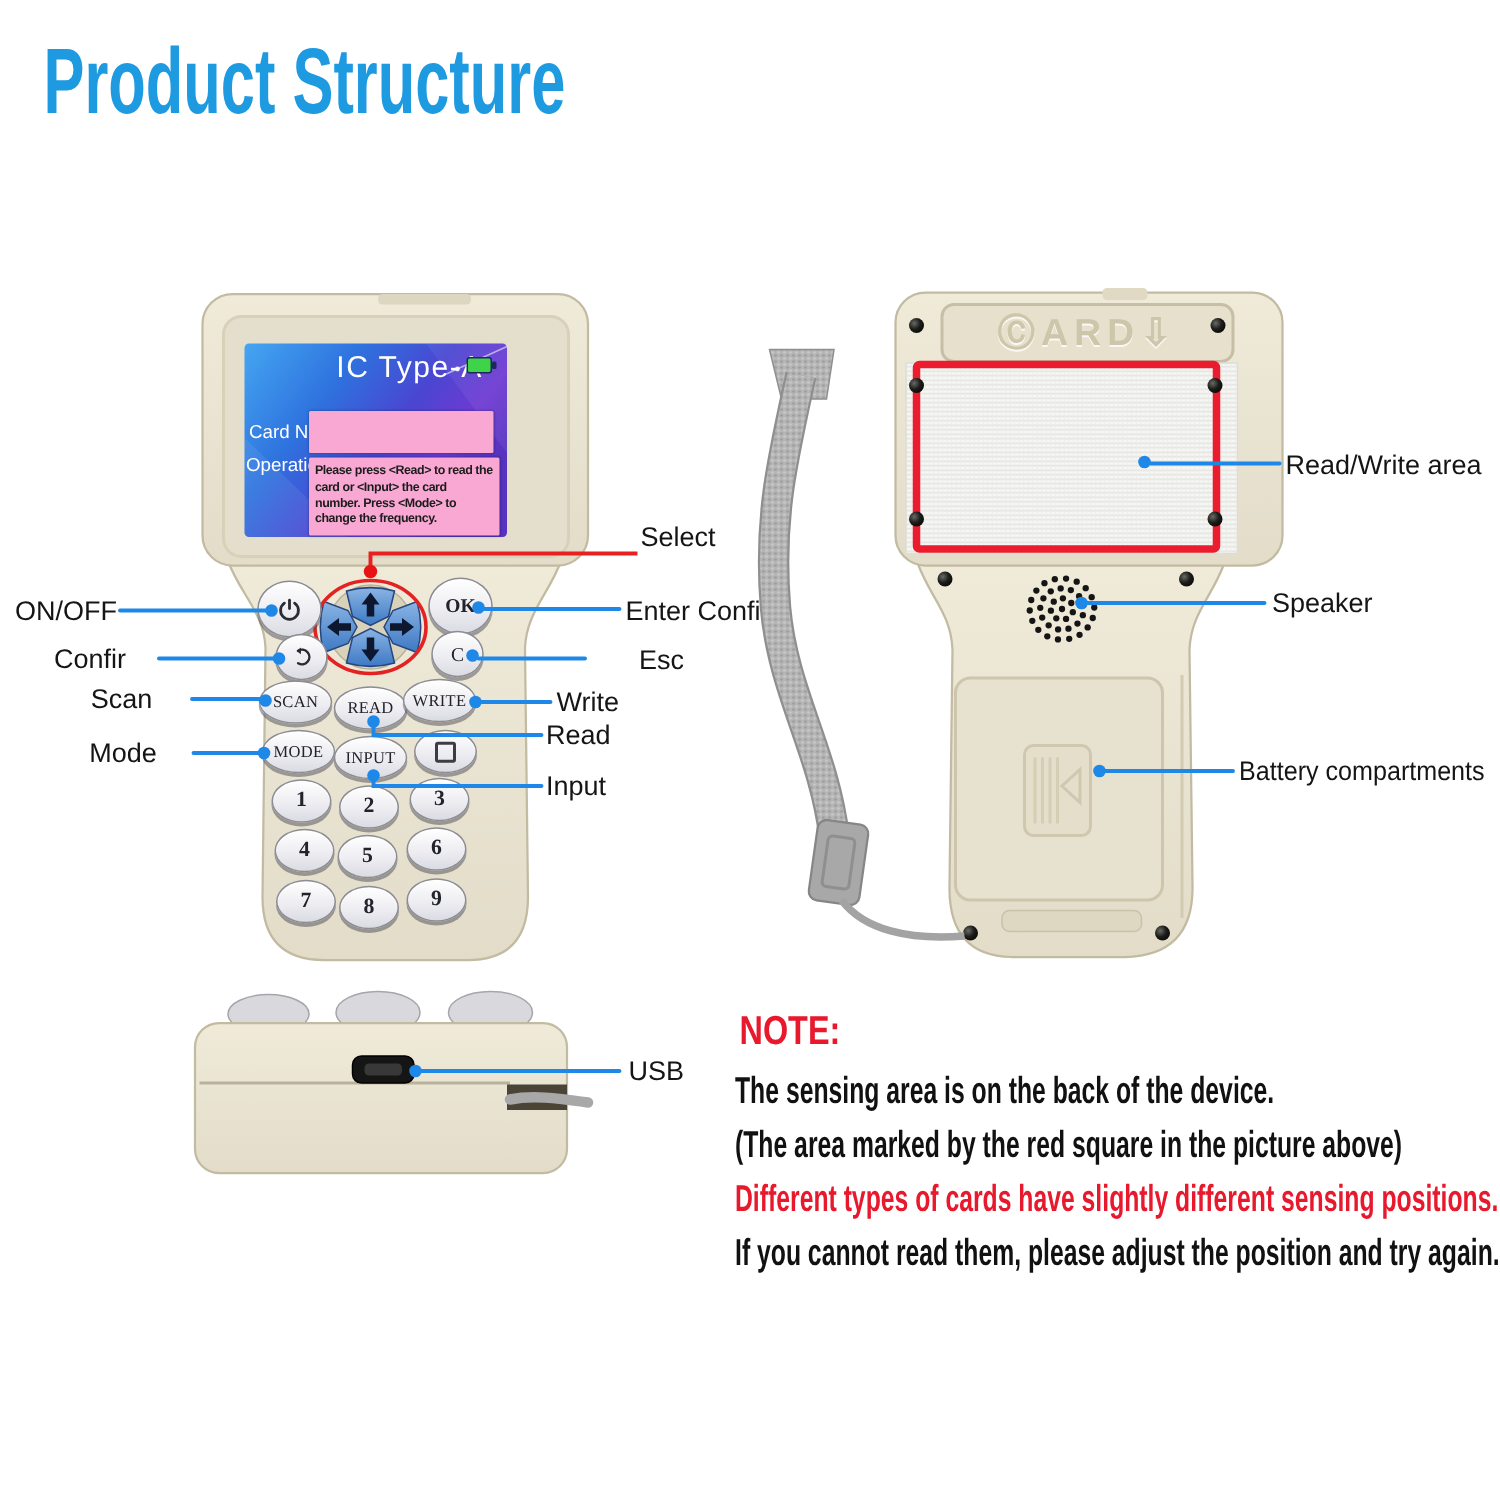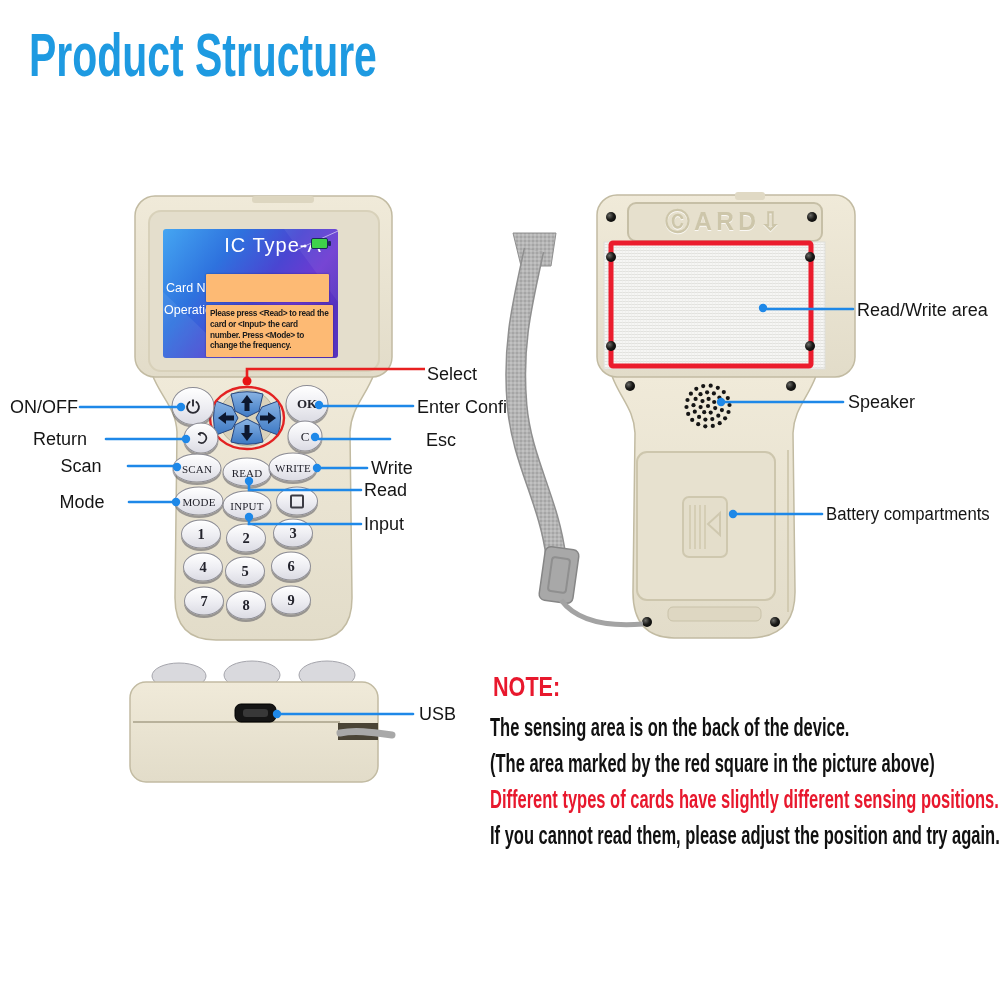--- a/index.html
+++ b/index.html
@@ -24,21 +24,21 @@
   .key.num{width:38px;height:27px;font-size:14.5px;font-weight:bold;}
   .sq-glyph{width:10px;height:10px;border:2px solid #3c3c44;border-radius:2px;}
 
   
   .scr{position:absolute;color:#fff;z-index:2;}
   .scr-header{left:163px;top:234px;width:148px;text-align:center;font-size:20px;letter-spacing:1px;margin-left:36px;}
   .battery{position:absolute;left:311px;top:238px;width:15px;height:9px;background:#3fd34a;
            border:1px solid #1b2a58;border-radius:2px;z-index:2;}
   .battery:after{content:"";position:absolute;right:-4px;top:2px;width:3px;height:5px;background:#1b2a58;border-radius:1px;}
   .scr-label{font-size:12.5px;}
-  .wbox{position:absolute;background:#fdba74;border-radius:1px;box-shadow:0 0 2px rgba(0,0,40,.4);z-index:2;}
+  .wbox{position:absolute;background:#f9a8d4;border-radius:1px;box-shadow:0 0 2px rgba(0,0,40,.4);z-index:2;}
   .optext{font-family:"Liberation Sans",sans-serif;font-weight:bold;font-size:8.3px;line-height:1.3;
           letter-spacing:-.3px;color:#1c1c1c;padding:3px 4px;}
 
   
   .co{position:absolute;font-size:18px;color:#151515;white-space:nowrap;z-index:4;}
   .co.r{text-align:center;}
   .co.cond{transform:scaleX(.93);transform-origin:left top;}
 
   
   .note-h{position:absolute;left:493px;top:672px;font-weight:bold;font-size:27px;
@@ -239,24 +239,24 @@
   <div class="key num" style="left:203px;top:567px;">4</div>
   <div class="key num" style="left:245px;top:571px;">5</div>
   <div class="key num" style="left:291px;top:566px;">6</div>
   <div class="key num" style="left:204px;top:601px;">7</div>
   <div class="key num" style="left:246px;top:605px;">8</div>
   <div class="key num" style="left:291px;top:600px;">9</div>
 
   <div class="title">Product Structure</div>
 
   <div class="co r" style="left:8px;top:397px;width:72px;">ON/OFF</div>
-  <div class="co r" style="left:20px;top:429px;width:80px;">Return</div>
+  <div class="co r" style="left:20px;top:429px;width:80px;">Confir</div>
   <div class="co r" style="left:40px;top:456px;width:82px;">Scan</div>
   <div class="co r" style="left:40px;top:492px;width:84px;">Mode</div>
-  <div class="co" style="left:427px;top:364px;">Select</div>
+  <div class="co" style="left:427px;top:348px;">Select</div>
   <div class="co" style="left:417px;top:397px;">Enter Confir</div>
   <div class="co" style="left:406px;top:430px;margin-left:20px;">Esc</div>
   <div class="co" style="left:371px;top:458px;">Write</div>
   <div class="co" style="left:364px;top:480px;">Read</div>
   <div class="co" style="left:364px;top:514px;">Input</div>
   <div class="co" style="left:419px;top:704px;">USB</div>
   <div class="co" style="left:857px;top:300px;">Read/Write area</div>
   <div class="co" style="left:848px;top:392px;">Speaker</div>
   <div class="co cond" style="left:826px;top:504px;">Battery compartments</div>
 

